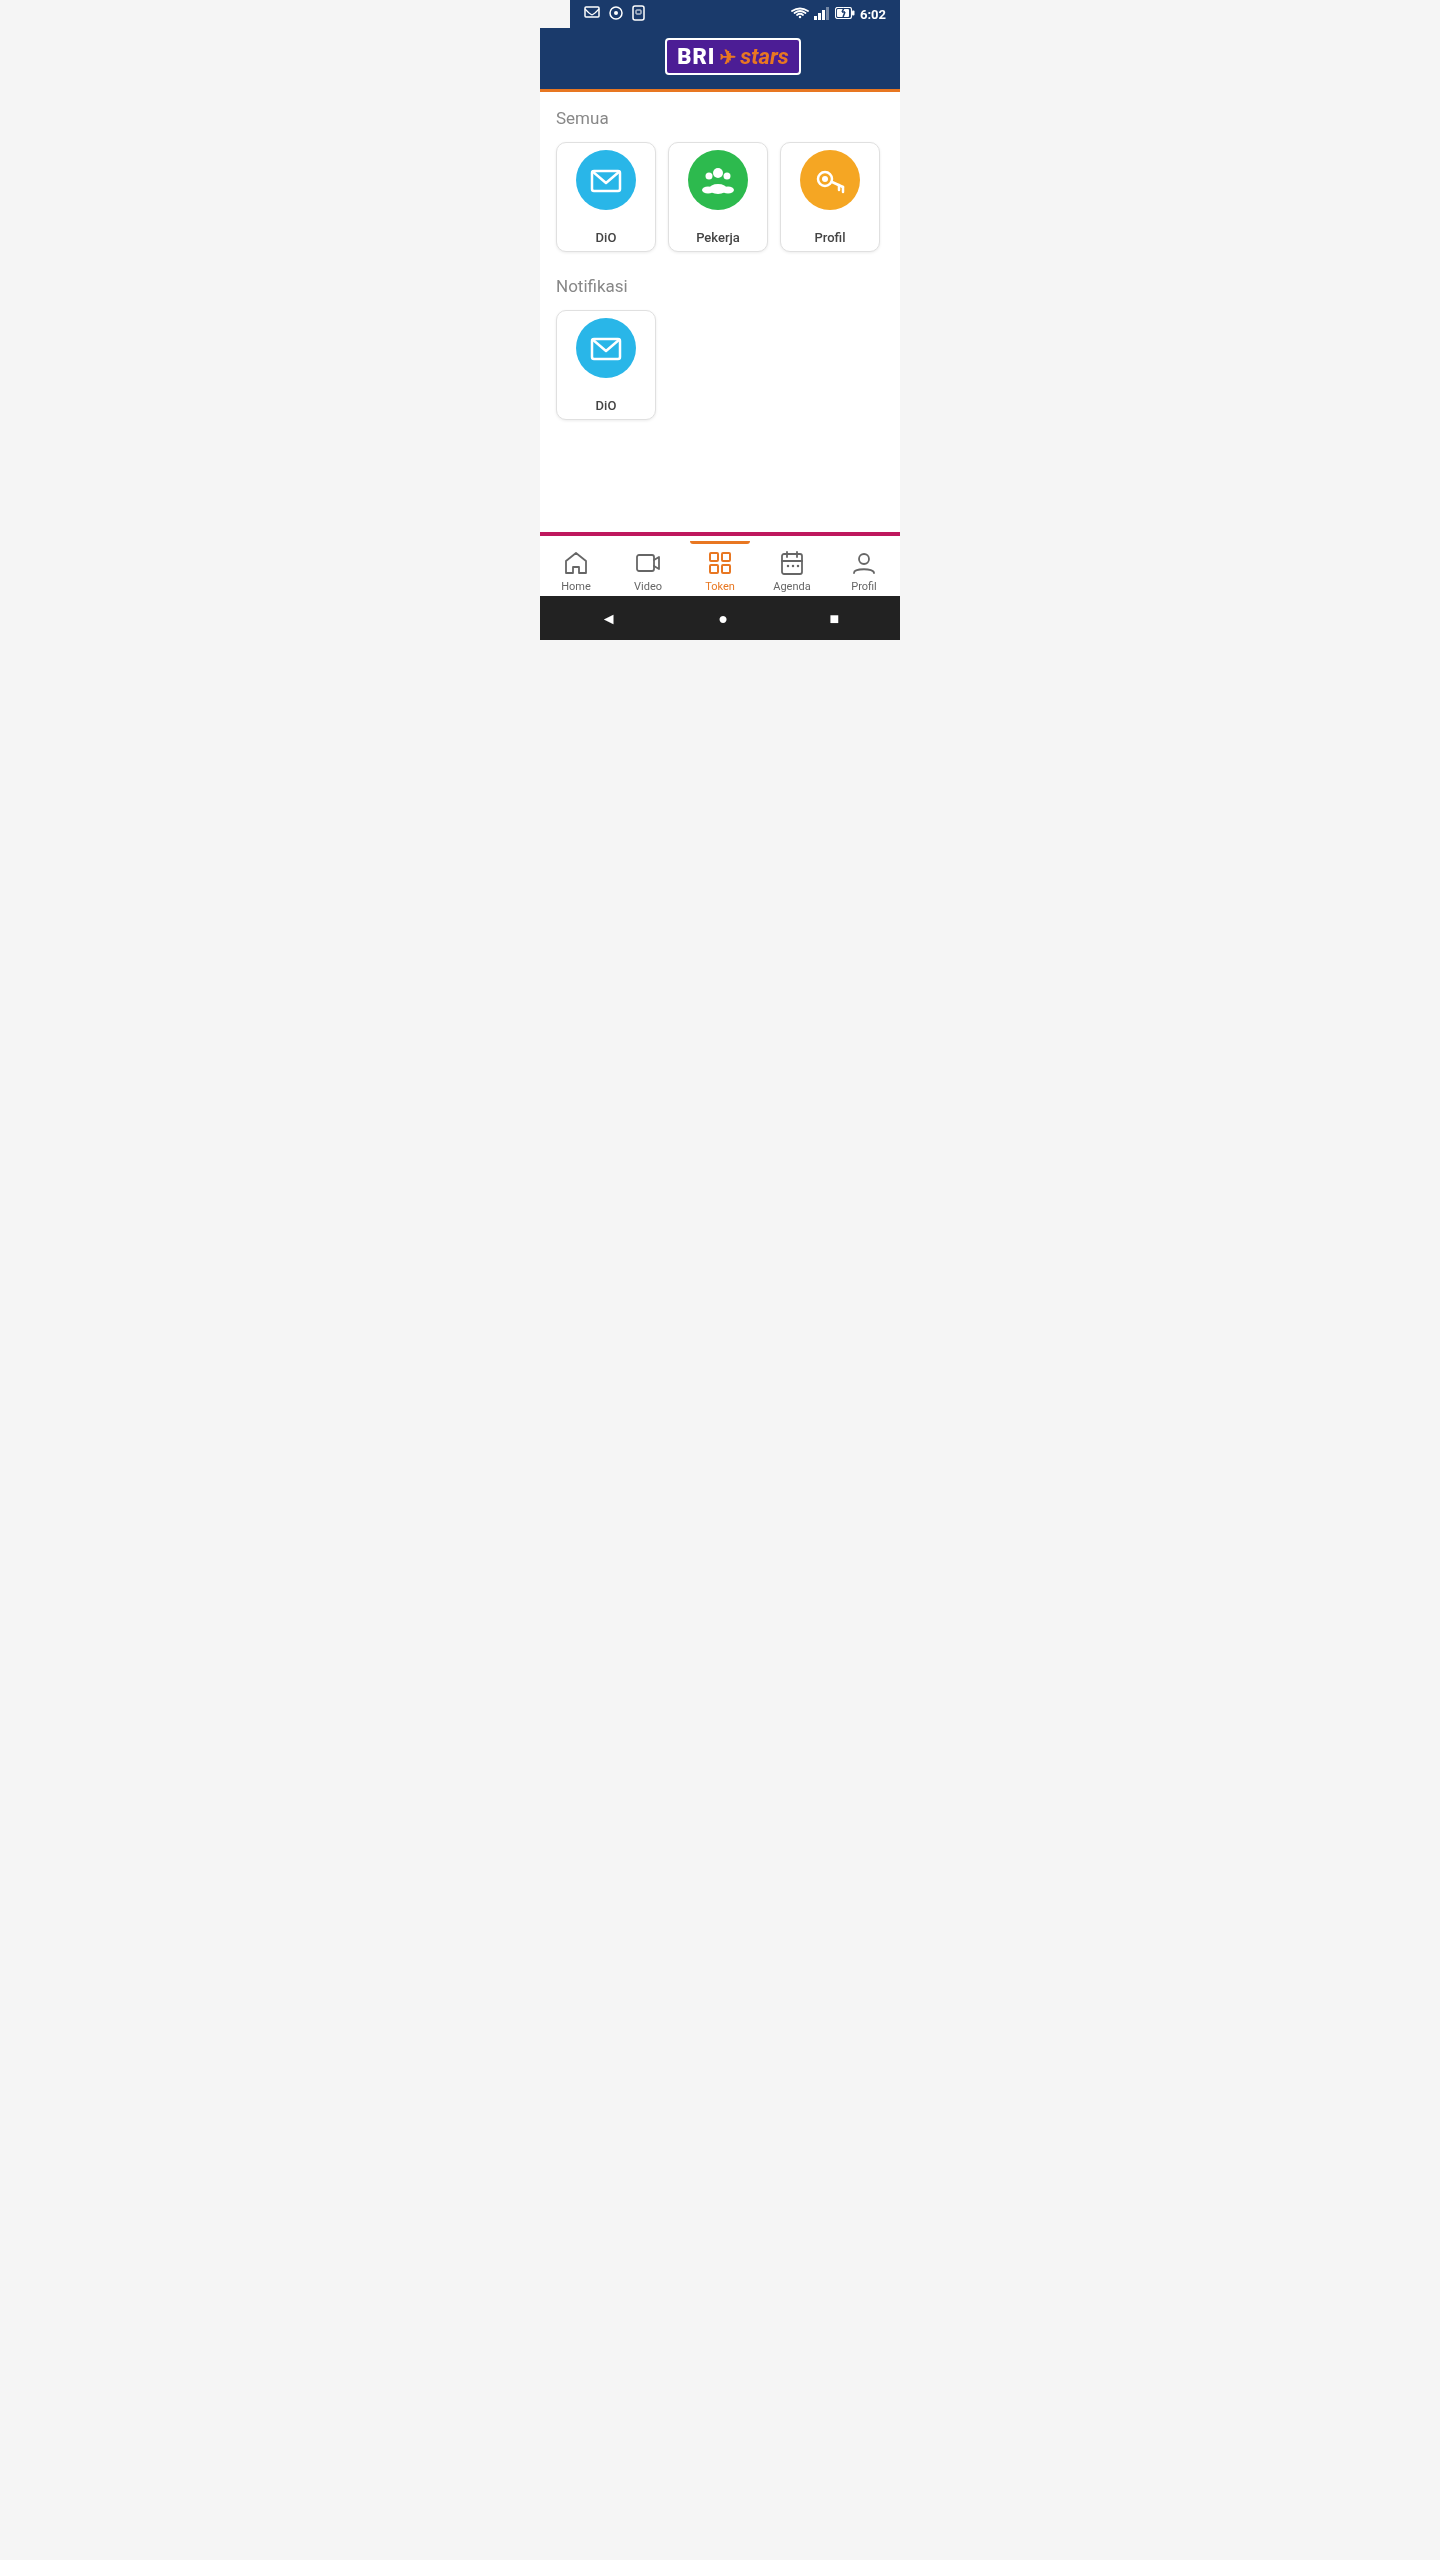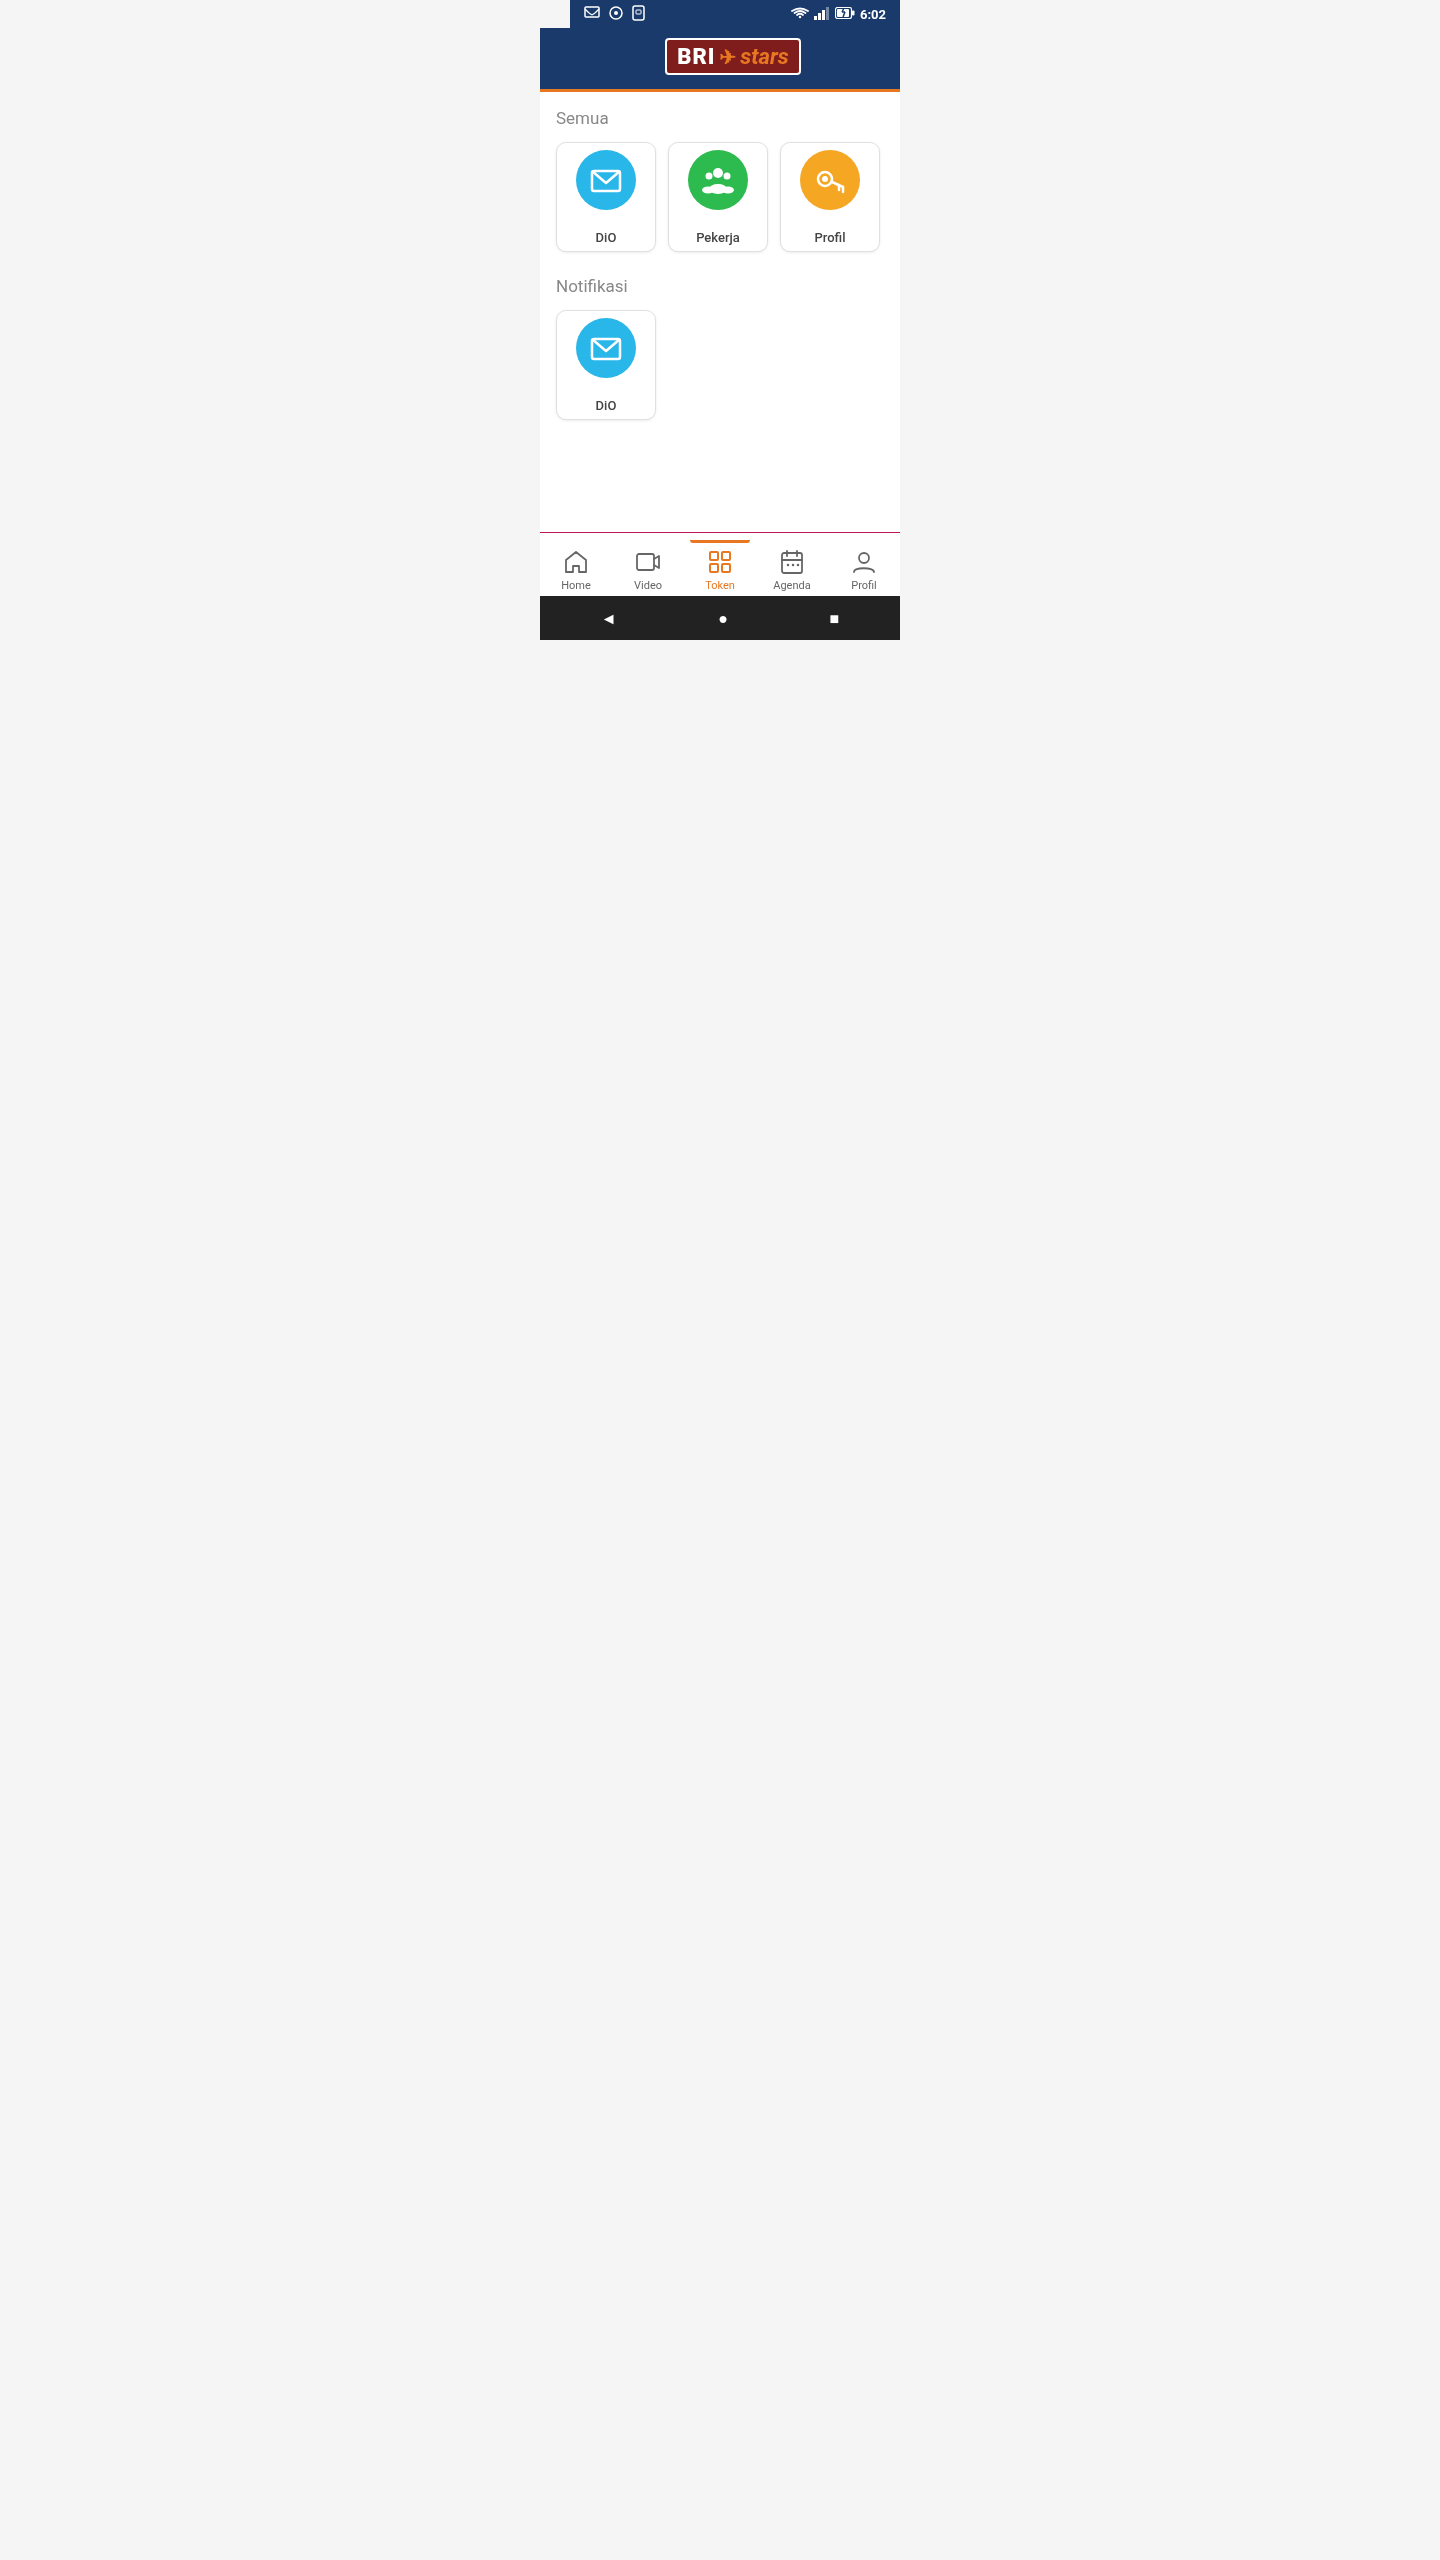--- a/index.html
+++ b/index.html
@@ -50,21 +50,21 @@
     
     .header {
       background: #1a3a6b;
       display: flex;
       justify-content: center;
       align-items: center;
       padding: 10px 16px 14px;
       border-bottom: 3px solid #e87722;
     }
     .logo-container {
-      background: #7f1d1d;
+      background: #4c1d95;
       border: 2px solid white;
       border-radius: 4px;
       padding: 4px 10px;
       display: flex;
       align-items: center;
       gap: 4px;
       margin-left: 26px;
     }
     .logo-bri {
       color: white;
@@ -138,21 +138,21 @@
     .app-label {
       font-size: 13px;
       color: #444;
       text-align: center;
       font-weight: 500;
     }
 
     
     .bottom-nav {
       background: white;
-      border-top: 1px solid #be185d;
+      border-top: 4px solid #be185d;
       display: flex;
       justify-content: space-around;
       align-items: center;
       padding: 20px 0 10px;
       height: 64px;
       position: relative;
     }
 
     .nav-item {
       display: flex;

